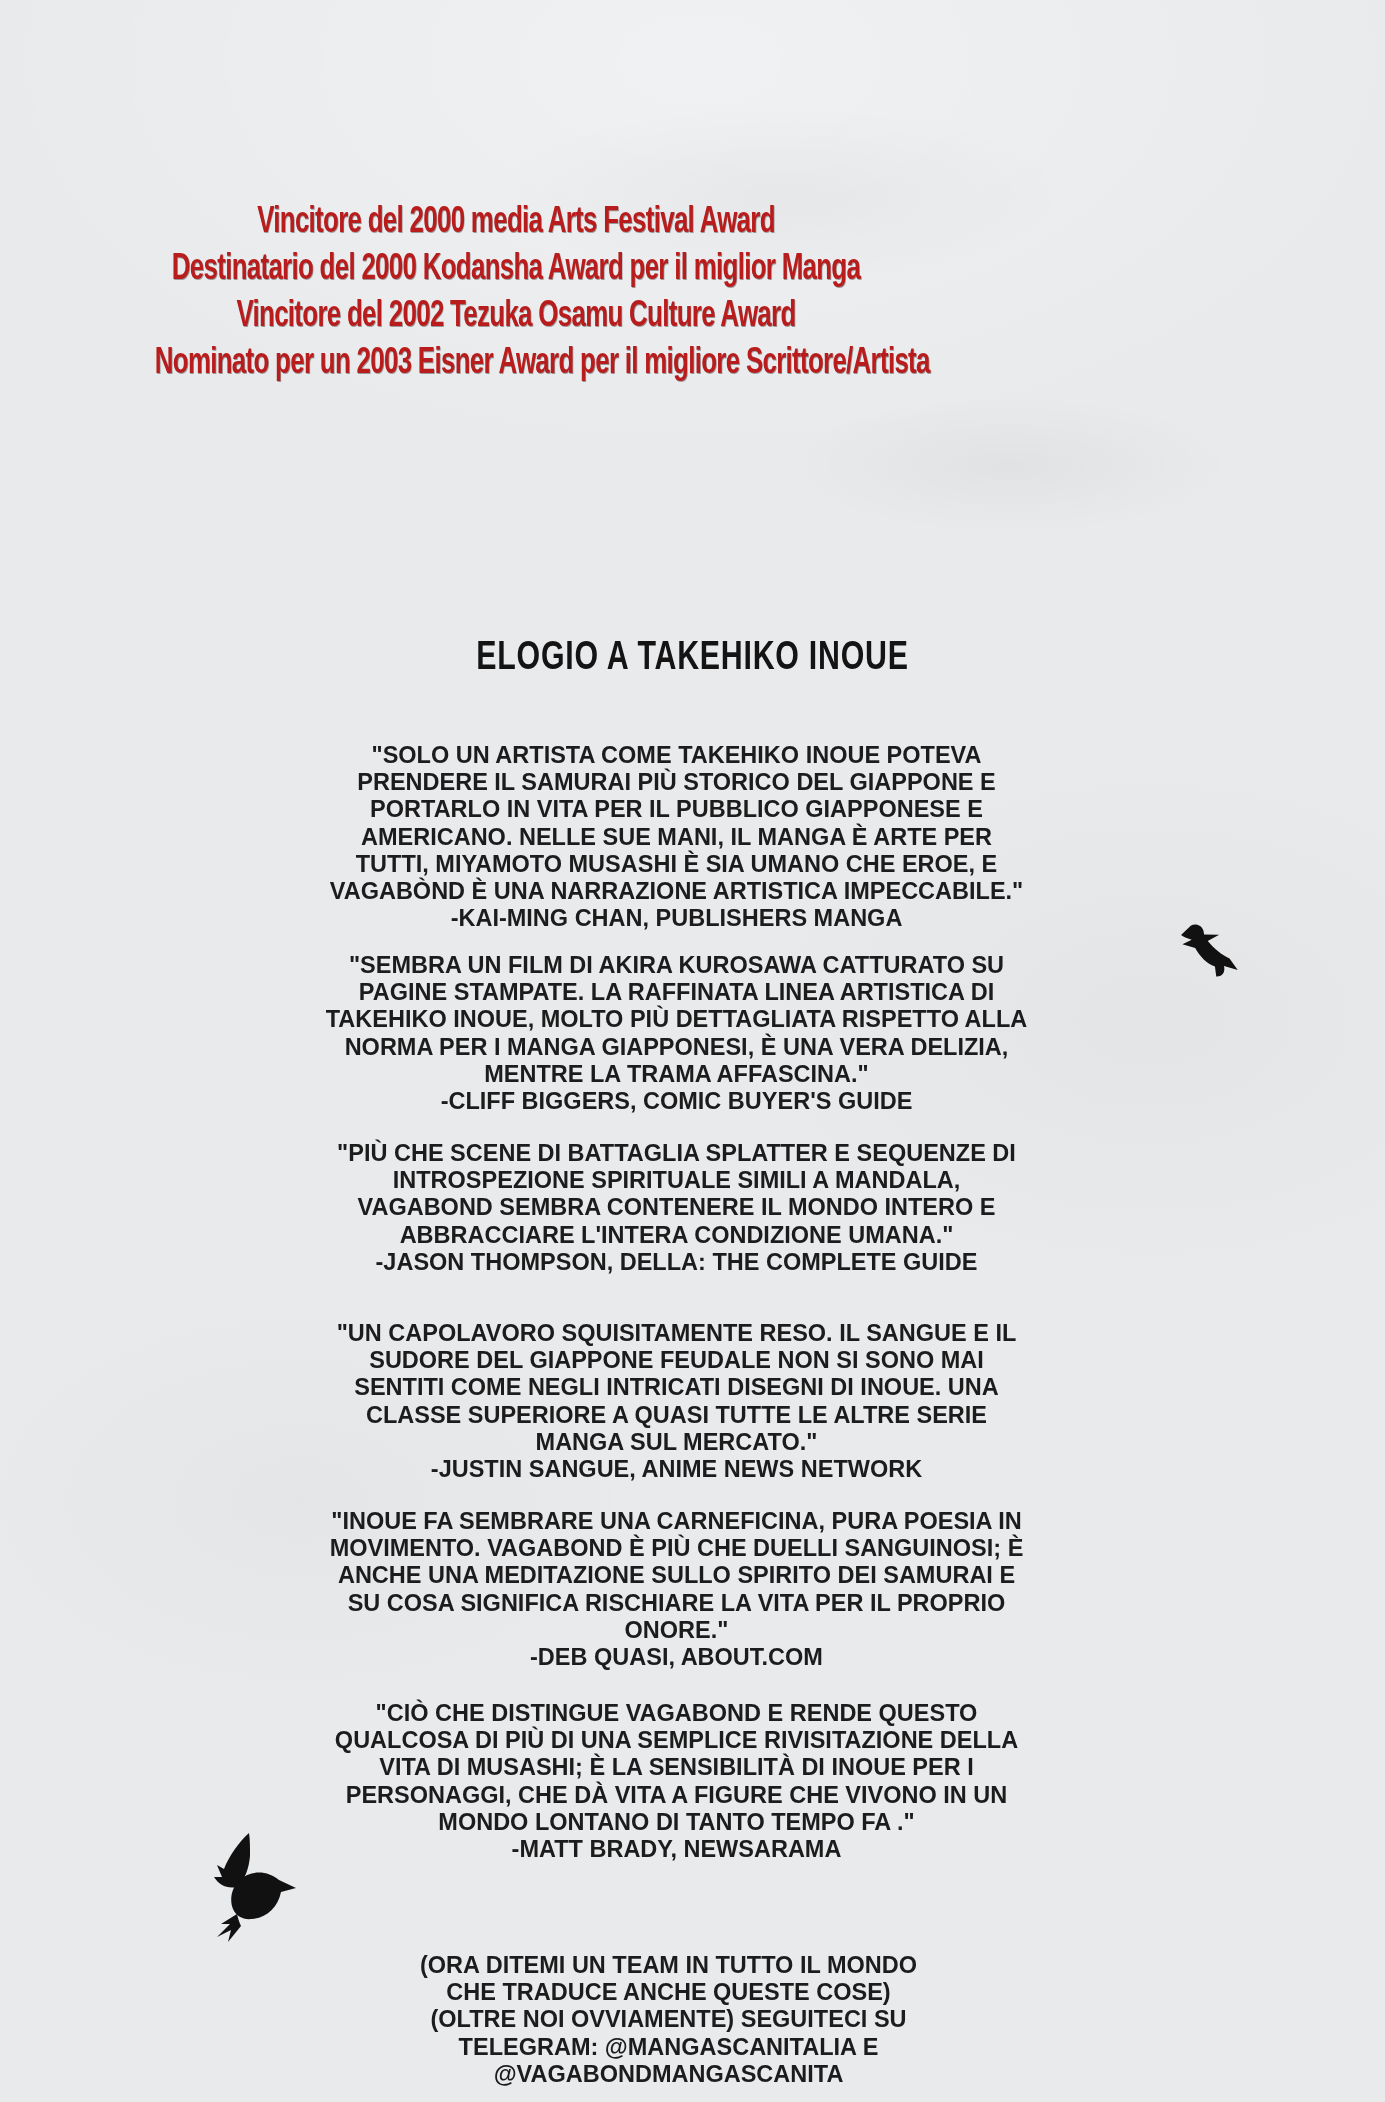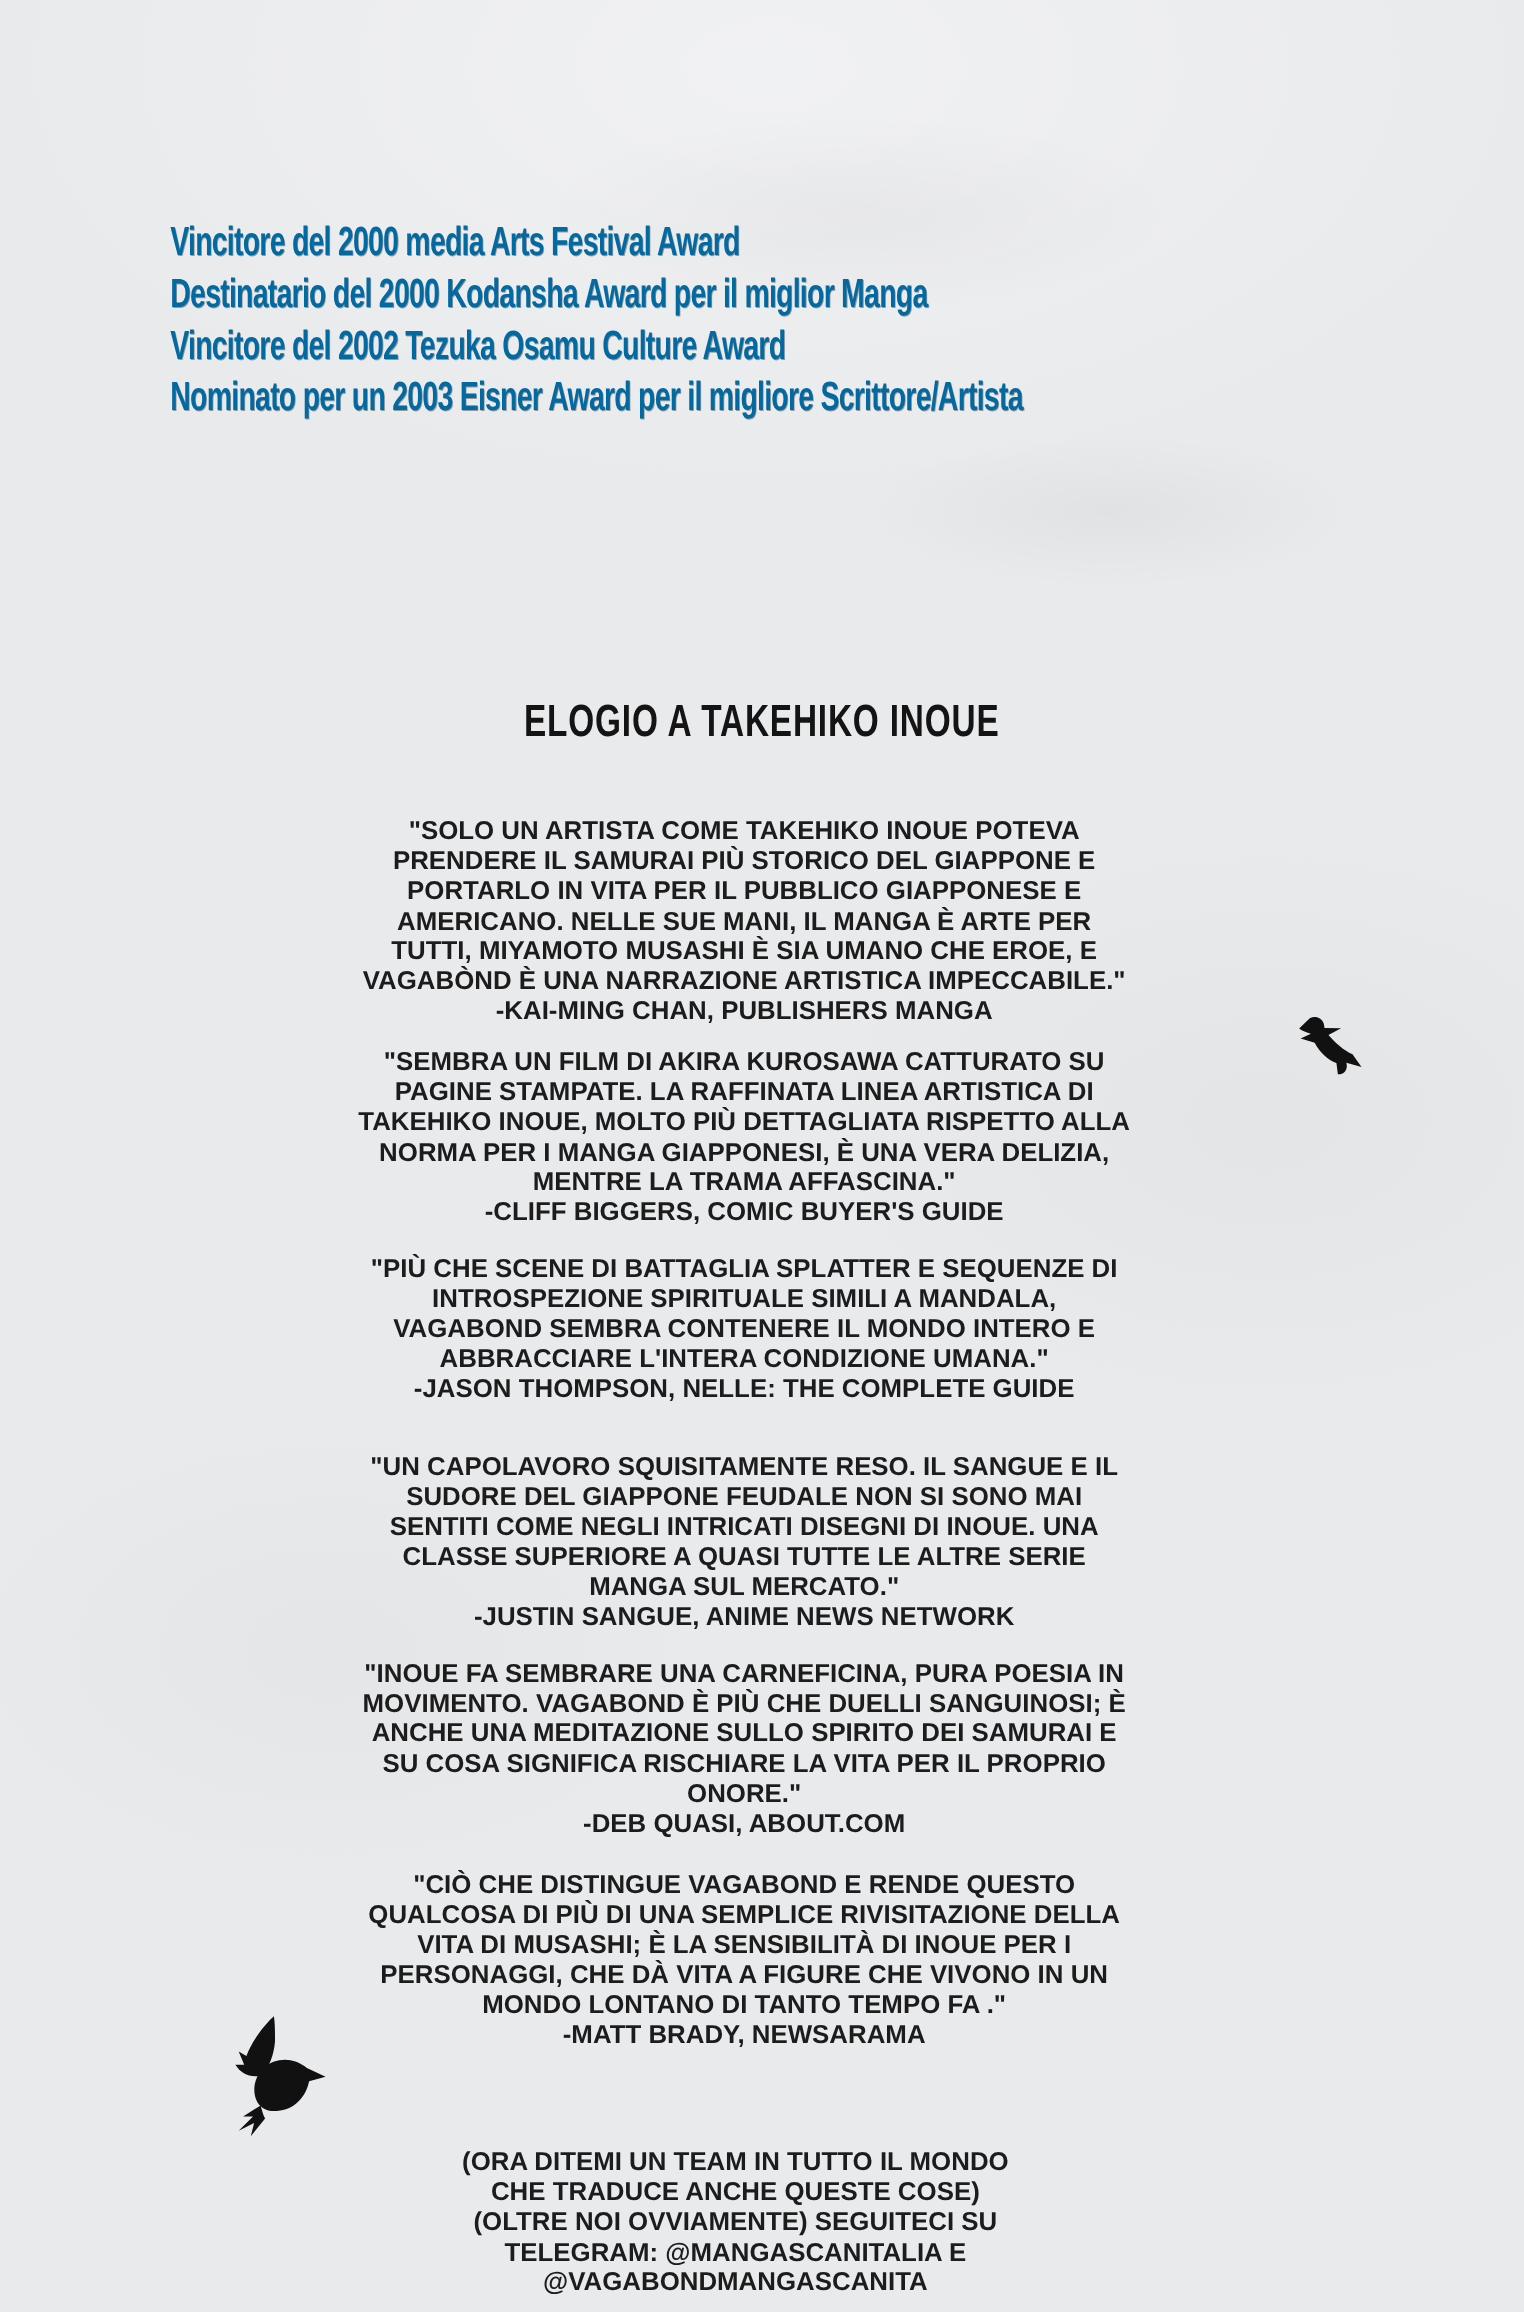--- a/index.html
+++ b/index.html
@@ -9,22 +9,22 @@
     background:
       radial-gradient(ellipse 420px 130px at 780px 195px, rgba(0,0,0,0.030), transparent 70%),
       radial-gradient(ellipse 320px 100px at 1010px 465px, rgba(0,0,0,0.035), transparent 70%),
       radial-gradient(ellipse 600px 380px at 1150px 1020px, rgba(0,0,0,0.022), transparent 70%),
       radial-gradient(ellipse 500px 300px at 300px 1500px, rgba(0,0,0,0.02), transparent 70%),
       radial-gradient(ellipse 900px 500px at 700px 60px, rgba(255,255,255,0.35), transparent 80%),
       #e9eaec;
     color:#1d1d1d;
   }
   .awards{
-    position:absolute; top:196px; left:0; width:1032px; 
-    font-weight:700; font-size:37px; letter-spacing:-1px; color:#0369a1;
+    position:absolute; top:196px; left:0; width:1032px; text-align:center;
+    font-weight:700; font-size:37px; letter-spacing:-1px; color:#b91c1c;
   }
   .awards .award-line{
     line-height:47px; transform:scaleX(0.70); transform-origin:50% 50%;
     white-space:nowrap;
     text-shadow:1px 1px 0 rgba(0,0,0,0.35);
   }
   .page-title{
     position:absolute; top:632px; left:0; width:1385px; text-align:center;
     font-weight:700; font-size:41px; color:#141414;
     transform:scaleX(0.74); transform-origin:50% 50%;
@@ -74,21 +74,21 @@
 NORMA PER I MANGA GIAPPONESI, È UNA VERA DELIZIA,
 MENTRE LA TRAMA AFFASCINA."</div>
   <div class="quote-attribution">-CLIFF BIGGERS, COMIC BUYER'S GUIDE</div>
 </div>
 
 <div class="quote-block" style="top:1140px">
   <div class="quote-text">"PIÙ CHE SCENE DI BATTAGLIA SPLATTER E SEQUENZE DI
 INTROSPEZIONE SPIRITUALE SIMILI A MANDALA,
 VAGABOND SEMBRA CONTENERE IL MONDO INTERO E
 ABBRACCIARE L'INTERA CONDIZIONE UMANA."</div>
-  <div class="quote-attribution">-JASON THOMPSON, NELLE: THE COMPLETE GUIDE</div>
+  <div class="quote-attribution">-JASON THOMPSON, DELLA: THE COMPLETE GUIDE</div>
 </div>
 
 <div class="quote-block" style="top:1320px">
   <div class="quote-text">"UN CAPOLAVORO SQUISITAMENTE RESO. IL SANGUE E IL
 SUDORE DEL GIAPPONE FEUDALE NON SI SONO MAI
 SENTITI COME NEGLI INTRICATI DISEGNI DI INOUE. UNA
 CLASSE SUPERIORE A QUASI TUTTE LE ALTRE SERIE
 MANGA SUL MERCATO."</div>
   <div class="quote-attribution">-JUSTIN SANGUE, ANIME NEWS NETWORK</div>
 </div>

